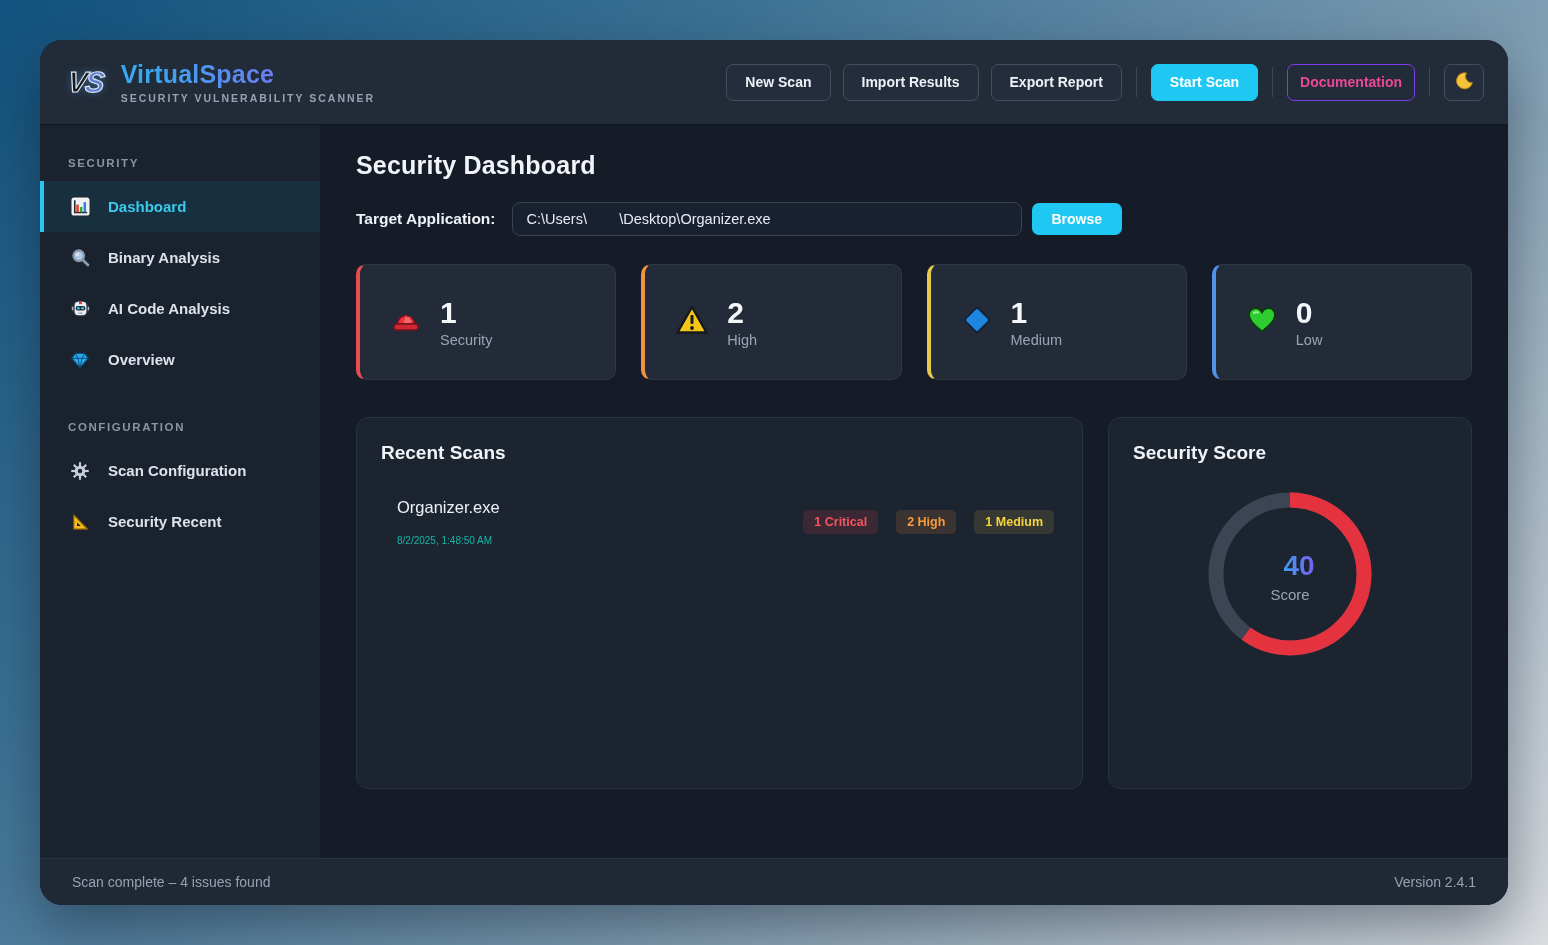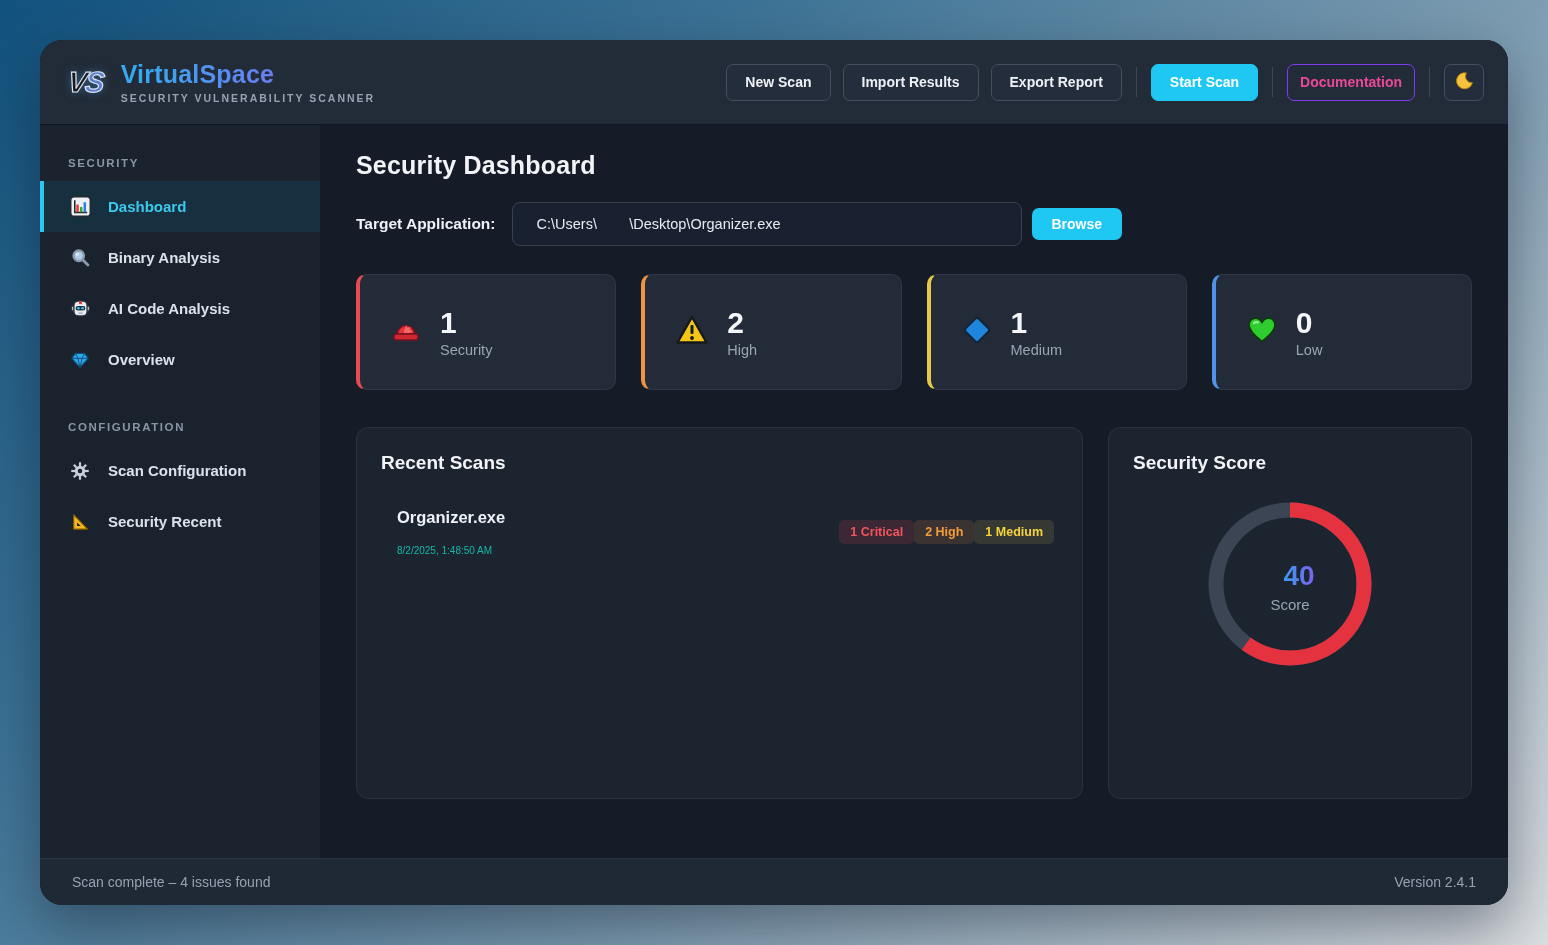--- a/index.html
+++ b/index.html
@@ -64,23 +64,23 @@
   }
   .nav-icon { width:24px; display:inline-flex; justify-content:center; }
   
   .main {
     flex:1; background:#151c27; padding:26px 36px; min-width:0;
   }
   .page-title { color:#f2f4f8; font-size:25px; font-weight:800; letter-spacing:.2px; }
   .target-row { display:flex; align-items:center; margin-top:22px; }
   .target-label { color:#eef1f6; font-size:15.5px; font-weight:700; margin-right:16px; white-space:nowrap; }
   .target-input {
-    width:510px; height:44px; background:#192130; border:1px solid #39424f;
+    width:510px; height:34px; background:#192130; border:1px solid #39424f;
     border-radius:8px; color:#e8ecf2; font-family:inherit; font-size:14.5px;
-    padding:0 24px; outline:none;
+    padding:0 14px; outline:none;
   }
   .browse-btn {
     height:32px; padding:0 20px; margin-left:10px; border:none; border-radius:7px;
     background:#1fc8f2; color:#fff; font-family:inherit; font-size:14px; font-weight:700; cursor:pointer;
   }
   .stats-grid { display:grid; grid-template-columns:repeat(4,1fr); gap:25px; margin-top:28px; }
   .stat-card {
     height:116px; background:#232b39; border:1px solid #2e3745; border-left:4px solid #888;
     border-radius:10px; display:flex; align-items:center; gap:18px; padding-left:30px;
   }
@@ -89,23 +89,23 @@
   .bottom-grid { display:grid; grid-template-columns:1fr 364px; gap:25px; margin-top:37px; }
   .panel {
     background:#1c2430; border:1px solid #2a3240; border-radius:12px;
     padding:24px 24px; height:372px;
   }
   .panel-title { color:#f2f4f8; font-size:19px; font-weight:800; }
   .scan-row {
     display:flex; align-items:center; justify-content:space-between;
     margin-top:28px; padding:6px 4px 6px 16px; border-radius:8px; cursor:pointer;
   }
-  .scan-name { color:#eef1f6; font-size:16.5px; font-weight:700; }
+  .scan-name { color:#eef1f6; font-size:16.5px; font-weight:400; }
   .scan-time { color:#14b8a6; font-size:10px; margin-top:18px; }
-  .badges { display:flex; gap:0; }
+  .badges { display:flex; gap:18px; }
   .badge { border-radius:5px; padding:5px 11px; font-size:12.5px; font-weight:700; white-space:nowrap; }
   .badge.critical { color:#f2555f; background:rgba(226,60,72,.16); }
   .badge.high     { color:#f59b38; background:rgba(240,146,56,.14); }
   .badge.medium   { color:#f5d33f; background:rgba(232,200,74,.13); }
   .gauge-wrap { position:relative; width:176px; margin:22px auto 0 auto; }
   .gauge-center {
     position:absolute; inset:0; display:flex; flex-direction:column;
     align-items:center; justify-content:center; gap:4px;
   }
   .gauge-value {

